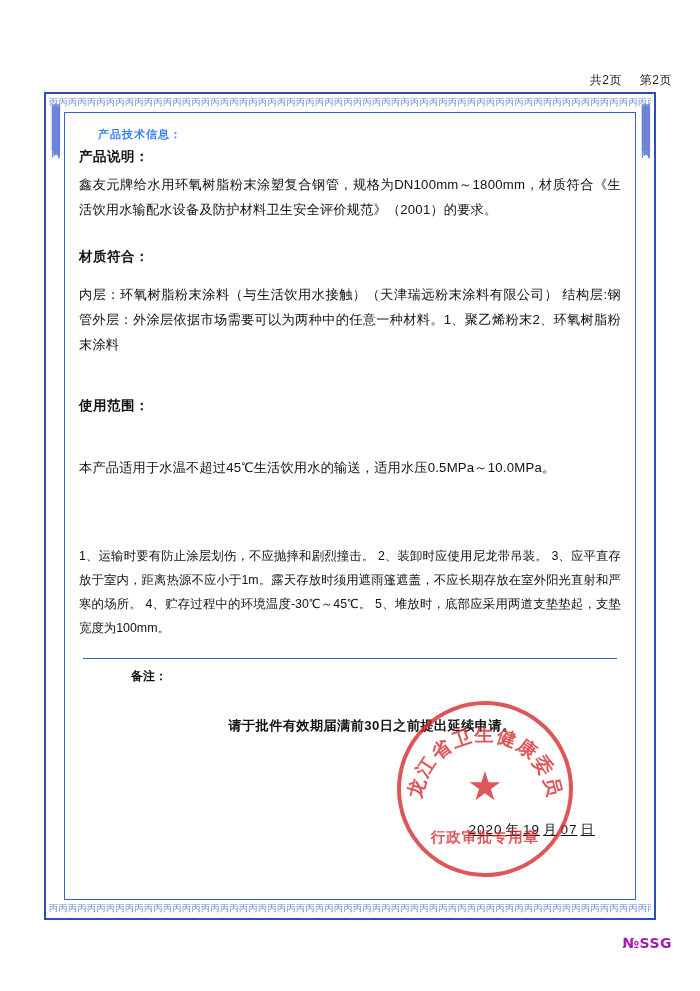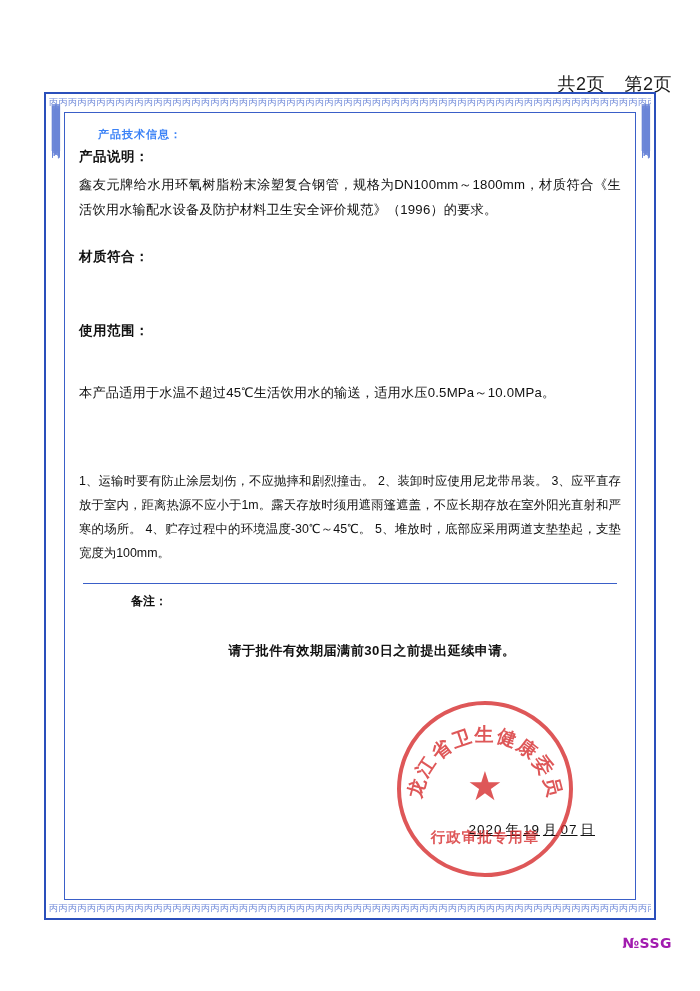--- a/index.html
+++ b/index.html
@@ -14,21 +14,21 @@
     font-family: "Liberation Sans", sans-serif;
     color: #111;
     overflow: hidden;
   }
 
   
   .page-header {
     position: absolute;
     top: 72px;
     right: 28px;
-    font-size: 18px;
+    font-size: 12px;
     color: #1a1a1a;
     letter-spacing: 0.5px;
     white-space: nowrap;
   }
   .page-header span { margin-left: 14px; }
 
   
   .cert-frame {
     position: absolute;
     left: 44px;
@@ -244,25 +244,26 @@
   <div class="pattern-band pattern-bottom">丙丙丙丙丙丙丙丙丙丙丙丙丙丙丙丙丙丙丙丙丙丙丙丙丙丙丙丙丙丙丙丙丙丙丙丙丙丙丙丙丙丙丙丙丙丙丙丙丙丙丙丙丙丙丙丙丙丙丙丙丙丙丙丙丙丙丙丙丙丙丙丙丙丙丙丙丙丙丙丙丙丙丙丙丙丙丙丙丙丙丙丙丙丙</div>
   <div class="pattern-band pattern-left">丙丙丙丙丙丙丙丙丙丙丙丙丙丙丙丙丙丙丙丙丙丙丙丙丙丙丙丙丙丙丙丙丙丙丙丙丙丙丙丙丙丙丙丙丙丙丙丙丙丙丙丙丙丙丙丙丙丙丙丙丙丙丙丙丙丙丙丙丙丙丙丙丙丙丙丙丙丙丙丙丙丙丙丙丙丙丙丙丙丙丙丙丙丙</div>
   <div class="pattern-band pattern-right">丙丙丙丙丙丙丙丙丙丙丙丙丙丙丙丙丙丙丙丙丙丙丙丙丙丙丙丙丙丙丙丙丙丙丙丙丙丙丙丙丙丙丙丙丙丙丙丙丙丙丙丙丙丙丙丙丙丙丙丙丙丙丙丙丙丙丙丙丙丙丙丙丙丙丙丙丙丙丙丙丙丙丙丙丙丙丙丙丙丙丙丙丙丙</div>
 
   <div class="inner-frame">
     <div class="content">
 
       <div class="h-title">产品技术信息：</div>
 
       <div class="sub-title">产品说明：</div>
-      <div class="para">鑫友元牌给水用环氧树脂粉末涂塑复合钢管，规格为DN100mm～1800mm，材质符合《生活饮用水输配水设备及防护材料卫生安全评价规范》（1996）的要求。</div>
+      <div class="para">鑫友元牌给水用环氧树脂粉末涂塑复合钢管，规格为DN100mm～1800mm，材质符合《生活饮用水输配水设备及防护材料卫生安全评价规范》（2001）的要求。</div>
 
       <div class="gap-md"></div>
       <div class="sub-title">材质符合：</div>
       <div class="gap-sm"></div>
+      <div class="para">内层：环氧树脂粉末涂料（与生活饮用水接触）（天津瑞远粉末涂料有限公司）  结构层:钢管外层：外涂层依据市场需要可以为两种中的任意一种材料。1、聚乙烯粉末2、环氧树脂粉末涂料</div>
 
       <div class="gap-lg"></div>
       <div class="sub-title">使用范围：</div>
       <div class="gap-lg"></div>
       <div class="para">本产品适用于水温不超过45℃生活饮用水的输送，适用水压0.5MPa～10.0MPa。</div>
 
       <div class="gap-lg"></div>
       <div class="gap-md"></div>
       <div class="gap-sm"></div>
       <div class="notes-body">1、运输时要有防止涂层划伤，不应抛摔和剧烈撞击。  2、装卸时应使用尼龙带吊装。  3、应平直存放于室内，距离热源不应小于1m。露天存放时须用遮雨篷遮盖，不应长期存放在室外阳光直射和严寒的场所。   4、贮存过程中的环境温度-30℃～45℃。  5、堆放时，底部应采用两道支垫垫起，支垫宽度为100mm。</div>

